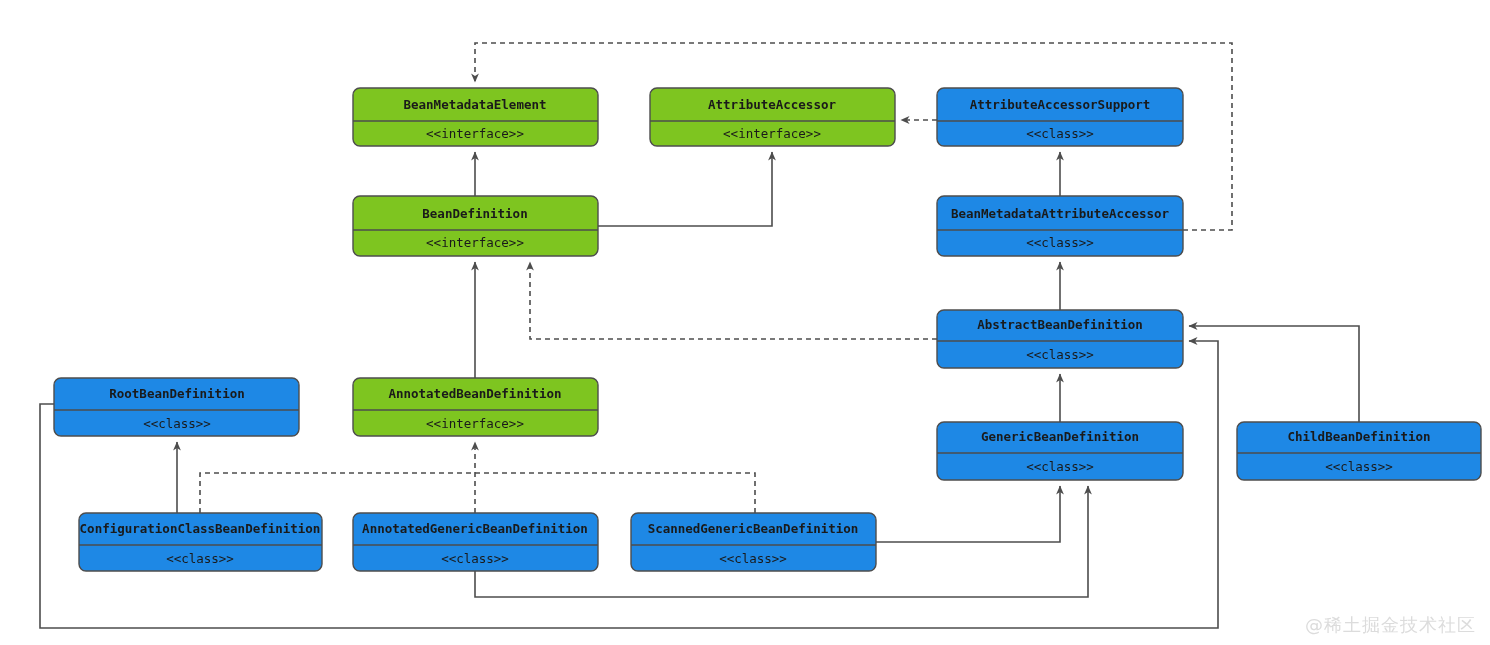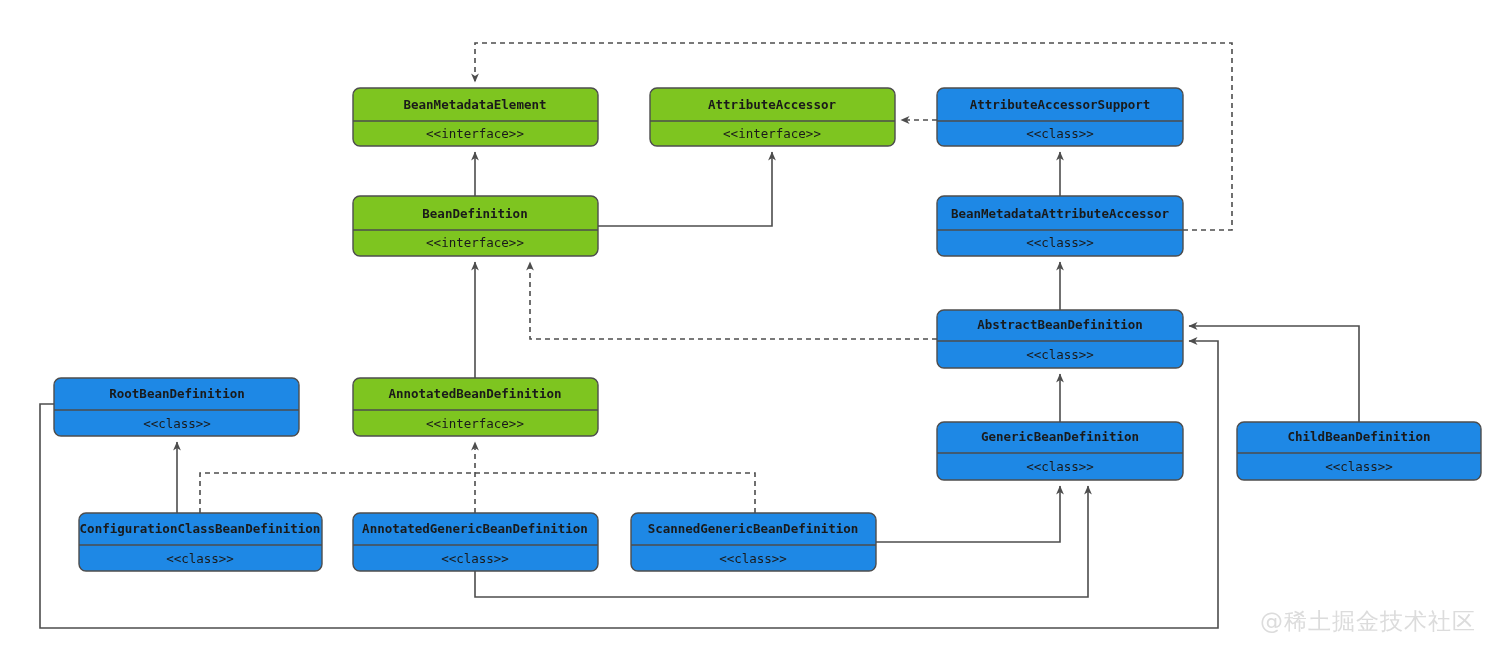--- a/index.html
+++ b/index.html
@@ -56,21 +56,21 @@
     font-size: 12.5px;
     fill: #1a1a1a;
     text-anchor: middle;
     dominant-baseline: middle;
   }
   .watermark {
     position: absolute;
     right: 14px;
     bottom: 8px;
     font-family: "DejaVu Sans", sans-serif;
-    font-size: 23px;
+    font-size: 18px;
     color: #dcdcdc;
     letter-spacing: 1px;
     user-select: none;
     white-space: nowrap;
   }
 </style>
 </head>
 <body>
 
 <div id="diagram-root">

